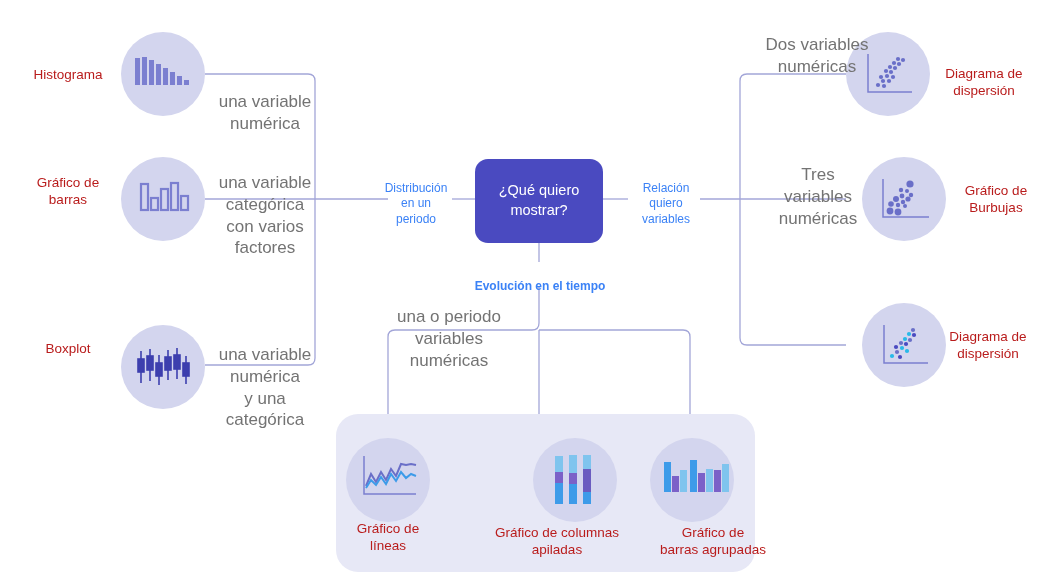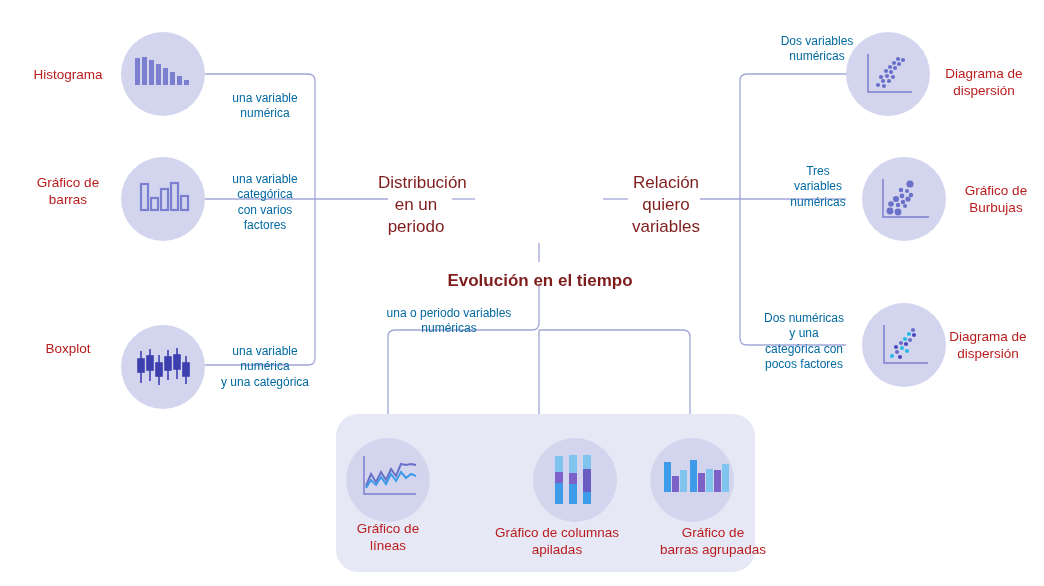--- a/index.html
+++ b/index.html
@@ -18,27 +18,28 @@
     line-height:1.28;
     white-space:pre-line;
   }
   
   .name{
     color:#b91c1c;
     font-size:13.5px;
   }
   
   .cond{
-    color:#0369a1;
-    font-size:12px;
+    color:#737373;
+    font-size:17px;
   }
   
   .branch{
-    color:#7f1d1d;
-    font-size:17px;
+    color:#3b82f6;
+    font-size:12px;
+    margin-top:9px;
   }
 
   .circle{
     position:absolute;
     border-radius:50%;
     background:#d3d5ee;
   }
 
   #center-node{
     position:absolute;
@@ -86,20 +87,22 @@
 
       <path d="M539 243 L539 262"></path>
       <path d="M539 286 L539 323 Q539 330 532 330 L395 330 Q388 330 388 337 L388 424"></path>
       <path d="M539 330 L683 330 Q690 330 690 337 L690 424"></path>
       <path d="M539 330 L539 424"></path>
     </g>
   </svg>
 
   <div id="bottom-panel"></div>
 
+  <div id="center-node">¿Qué quiero
+mostrar?</div>
 
   <div class="lbl branch" style="left:378px;top:172px;width:76px;">Distribución
 en un
 periodo</div>
   <div class="lbl branch" style="left:628px;top:172px;width:76px;">Relación
 quiero
 variables</div>
   <div class="lbl branch" style="left:434px;top:270px;width:212px;font-weight:bold;">Evolución en el tiempo</div>
 
   <div class="circle" style="left:121px;top:32px;width:84px;height:84px;"></div>
@@ -227,24 +230,20 @@
       <circle cx="28" cy="23" r="2.1" fill="#4a4ac0"></circle>
       <circle cx="27" cy="18" r="2.1" fill="#28b9e8"></circle>
       <circle cx="32" cy="19" r="2.1" fill="#6a6fc8"></circle>
       <circle cx="31" cy="13" r="2.1" fill="#28b9e8"></circle>
       <circle cx="36" cy="14" r="2.1" fill="#4a4ac0"></circle>
       <circle cx="35" cy="9" r="2.1" fill="#6a6fc8"></circle>
       <circle cx="22" cy="36" r="2.1" fill="#4a4ac0"></circle>
       <circle cx="29" cy="30" r="2.1" fill="#28b9e8"></circle>
     </g>
   </svg>
-  <div class="lbl cond" style="left:748px;top:311px;width:112px;">Dos numéricas
-y una
-categórica con
-pocos factores</div>
   <div class="lbl name" style="left:938px;top:328px;width:100px;">Diagrama de
 dispersión</div>
 
   <div class="lbl cond" style="left:364px;top:306px;width:170px;">una o periodo variables
 numéricas</div>
 
   <div class="circle" style="left:346px;top:438px;width:84px;height:84px;"></div>
   <svg class="icon" style="left:358px;top:452px;" width="62" height="54" viewBox="0 0 62 54">
     <g stroke="#7b7fd0" stroke-width="1.5" fill="none">
       <path d="M6 4 L6 42 L58 42"></path>

